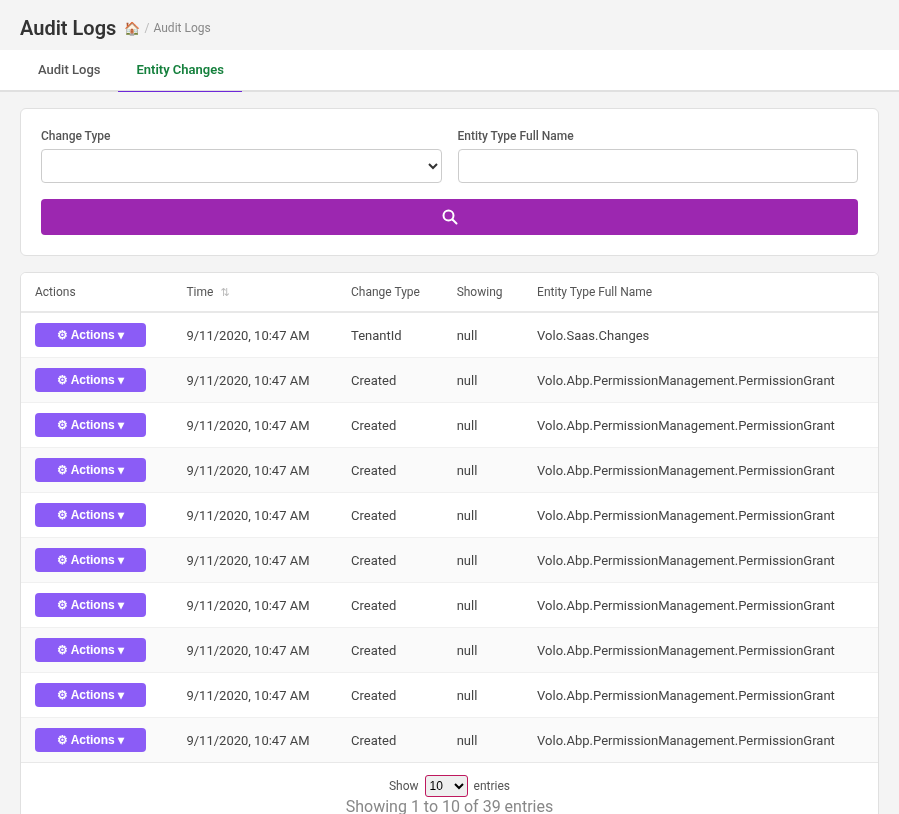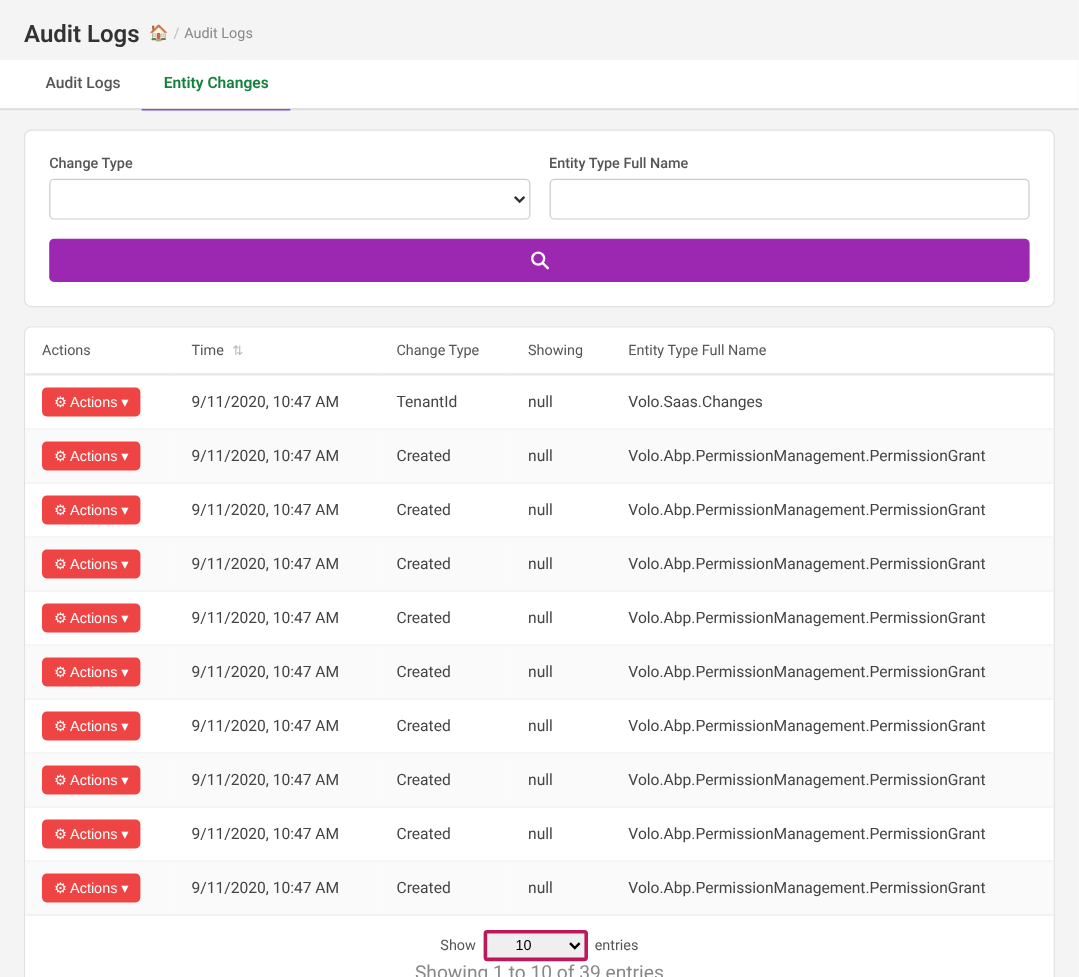--- a/index.html
+++ b/index.html
@@ -148,54 +148,55 @@
       color: #555;
     }
     td {
       padding: 10px 14px;
       font-size: 13px;
       color: #444;
       border-bottom: 1px solid #f0f0f0;
     }
     tr:last-child td { border-bottom: none; }
     .actions-btn {
-      background: #ef4444;
+      background: #8b5cf6;
       color: #fff;
       border: none;
       border-radius: 4px;
-      padding: 5px 10px;
+      padding: 5px 22px;
       font-size: 12px;
       cursor: pointer;
       display: inline-flex;
       align-items: center;
       gap: 4px;
       white-space: nowrap;
+      font-weight: bold;
     }
     .sort-icon { color: #bbb; font-size: 11px; margin-left: 4px; }
 
     .table-footer {
       display: flex;
       align-items: center;
       justify-content: space-between;
       padding: 12px 14px;
       border-top: 1px solid #e8e8e8;
       background: #fff;
       flex-direction: column;
     }
     .show-entries {
       display: flex;
       align-items: center;
       gap: 6px;
       font-size: 12px;
       color: #555;
     }
     .entries-select {
-      border: 3px solid #be185d;
+      border: 1px solid #be185d;
       border-radius: 3px;
-      padding: 2px 20px;
+      padding: 2px 0;
       font-size: 12px;
     }
     .showing-text {
       font-size: 16px;
       color: #888;
     }
     .pagination {
       display: flex;
       align-items: center;
       gap: 4px;

